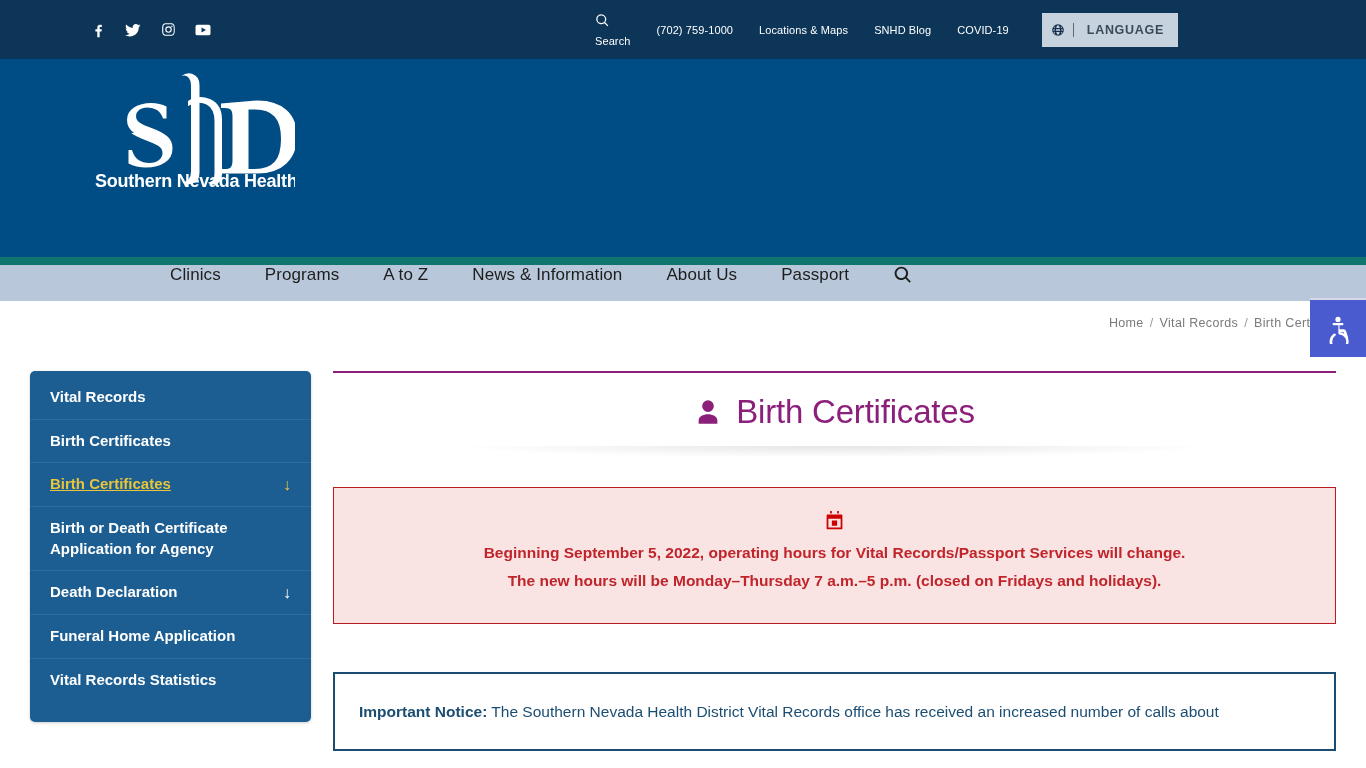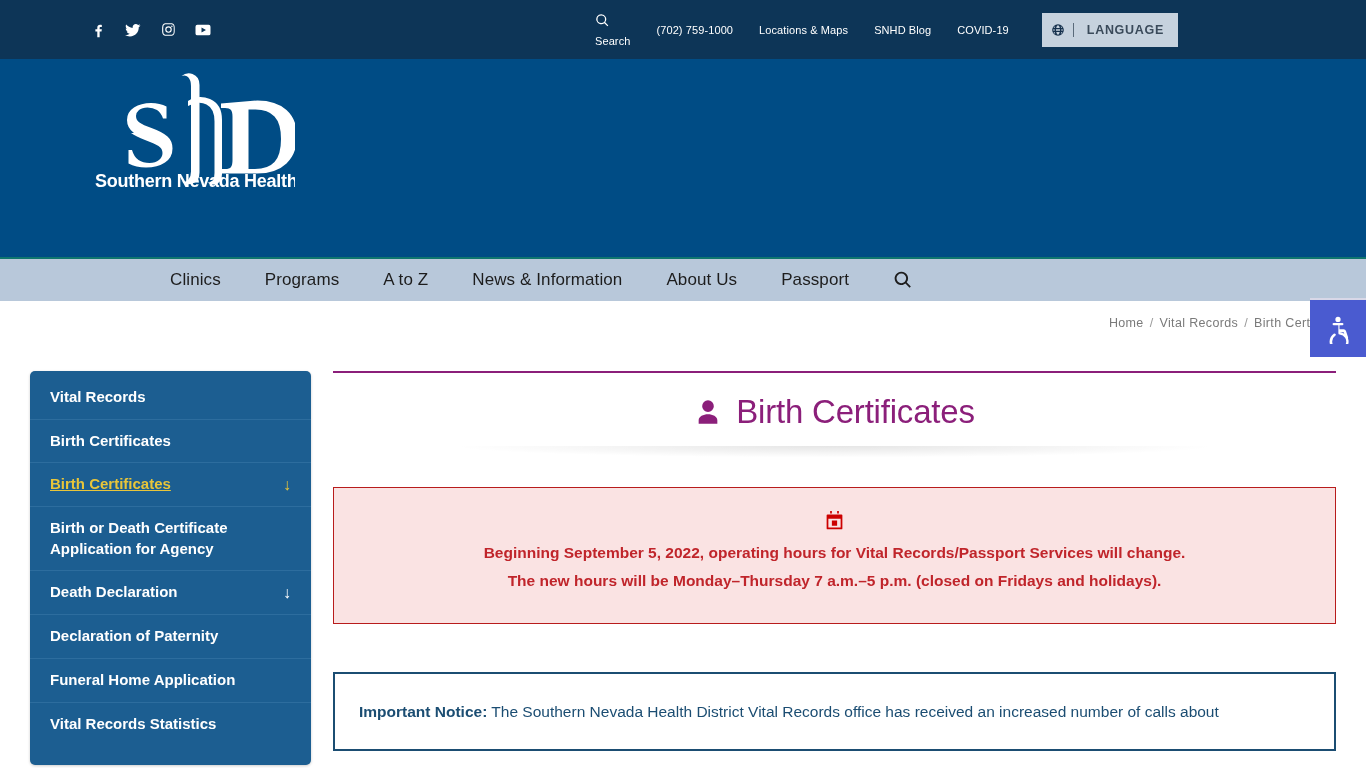--- a/index.html
+++ b/index.html
@@ -99,22 +99,22 @@
     width:205px;
     height:125px;
   }
   .logo svg{ display:block; width:100%; height:100%; }
 
   
   .mainnav{
     height:44px;
     background:#b8c8da;
     display:flex;
-    align-items:center;
-    border-top:2px solid #0f766e;
+    align-items:flex-start;
+    border-top:8px solid #0f766e;
   }
   .mainnav .navinner{
     display:flex;
     align-items:center;
     margin-left:148px;
   }
   .mainnav a{
     color:#1d1d1d;
     text-decoration:none;
     font-size:17px;
@@ -408,23 +408,20 @@
       <span class="arrow">↓</span>
     </a>
     <a href="#" class="sb-item norm">
       <span class="lbl">Birth or Death Certificate Application for Agency</span>
     </a>
     <a href="#" class="sb-item norm">
       <span class="lbl">Death Declaration</span>
       <span class="arrow">↓</span>
     </a>
     <a href="#" class="sb-item norm">
-      <span class="lbl">Declaration of Paternity</span>
-    </a>
-    <a href="#" class="sb-item norm">
       <span class="lbl">Funeral Home Application</span>
     </a>
     <a href="#" class="sb-item norm">
       <span class="lbl">Vital Records Statistics</span>
     </a>
   </div>
 
   <div class="content">
 
     <div class="title-rule"></div>

